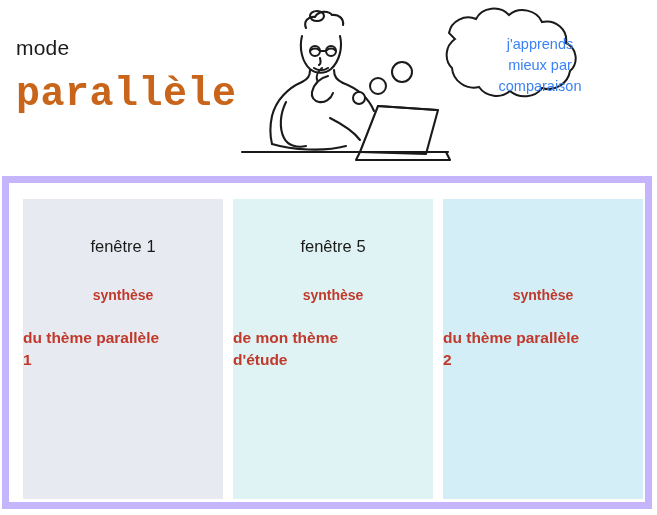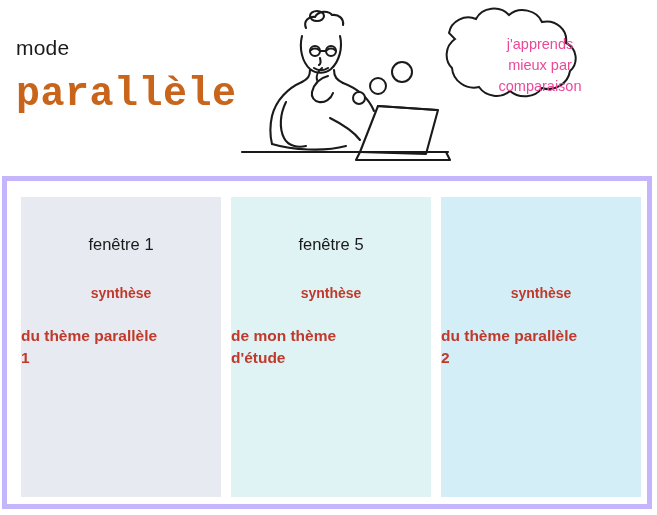--- a/index.html
+++ b/index.html
@@ -56,41 +56,41 @@
     width: 300px;
     height: 140px;
   }
   .bubble-text {
     position: absolute;
     left: 110px;
     top: 32px;
     width: 170px;
     text-align: center;
     font-size: 14.5px;
-    color: #ec4899;
+    color: #3b82f6;
     line-height: 1.45;
   }
 
   
   .person {
     position: absolute;
     left: 210px;
     top: 6px;
     width: 250px;
     height: 170px;
   }
 
   
   .panel {
     position: absolute;
     left: 2px;
     top: 176px;
     width: 650px;
     height: 333px;
-    border: 5px solid #c4b5fd;
+    border: 7px solid #c4b5fd;
     background: #ffffff;
     box-sizing: border-box;
   }
 
   .columns {
     position: absolute;
     left: 14px;
     top: 16px;
     width: 620px;
     height: 300px;

